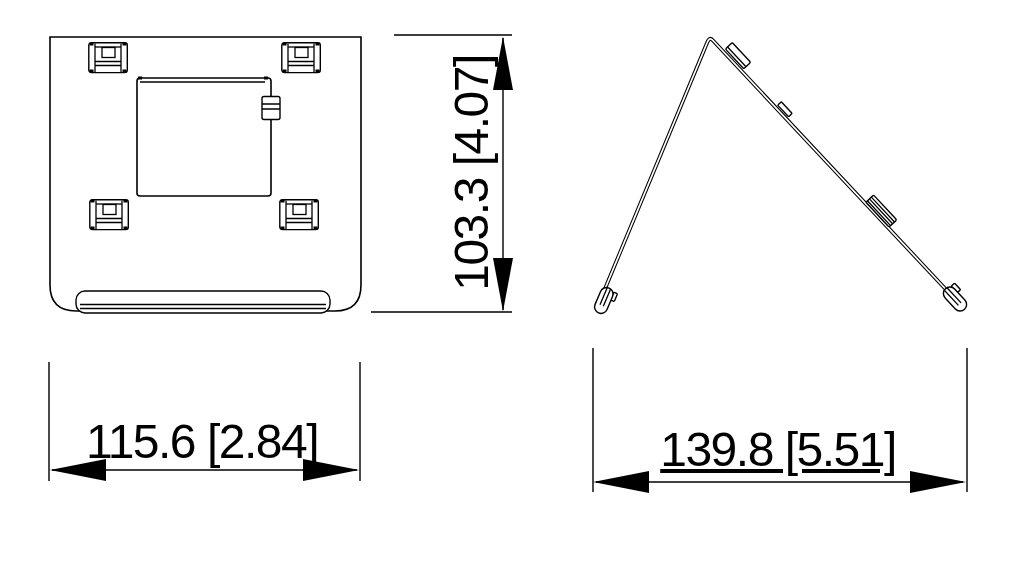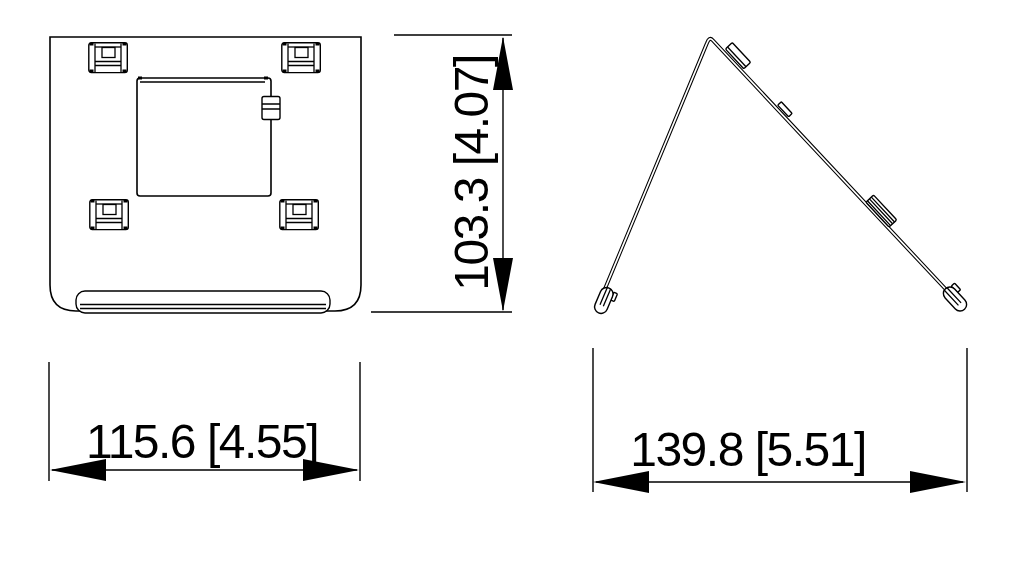--- a/index.html
+++ b/index.html
@@ -110,17 +110,17 @@
     <g>
       <path class="dimln" d="M593,348 V492 M967,348 V492"></path>
       <path class="dimln" d="M596,482 H963"></path>
       <polygon class="arrow" points="593,482 649,471 649,493"></polygon>
       <polygon class="arrow" points="966,482 910,471 910,493"></polygon>
     </g>
   </svg>
 
   <div class="dimtext vtext" style="left:332px;top:148px;width:280px;">103.3 [4.07]</div>
 
-  <div class="dimtext" style="left:42px;top:417px;width:320px;">115.6 [4.55]</div>
+  <div class="dimtext" style="left:42px;top:417px;width:320px;">115.6 [2.84]</div>
 
-  <div class="dimtext" style="left:588px;top:425px;width:320px;">139.8 [5.51]</div>
+  <div class="dimtext" style="left:618px;top:425px;width:320px;text-decoration:underline;">139.8 [5.51]</div>
 
 </div>
 
 </body></html>

